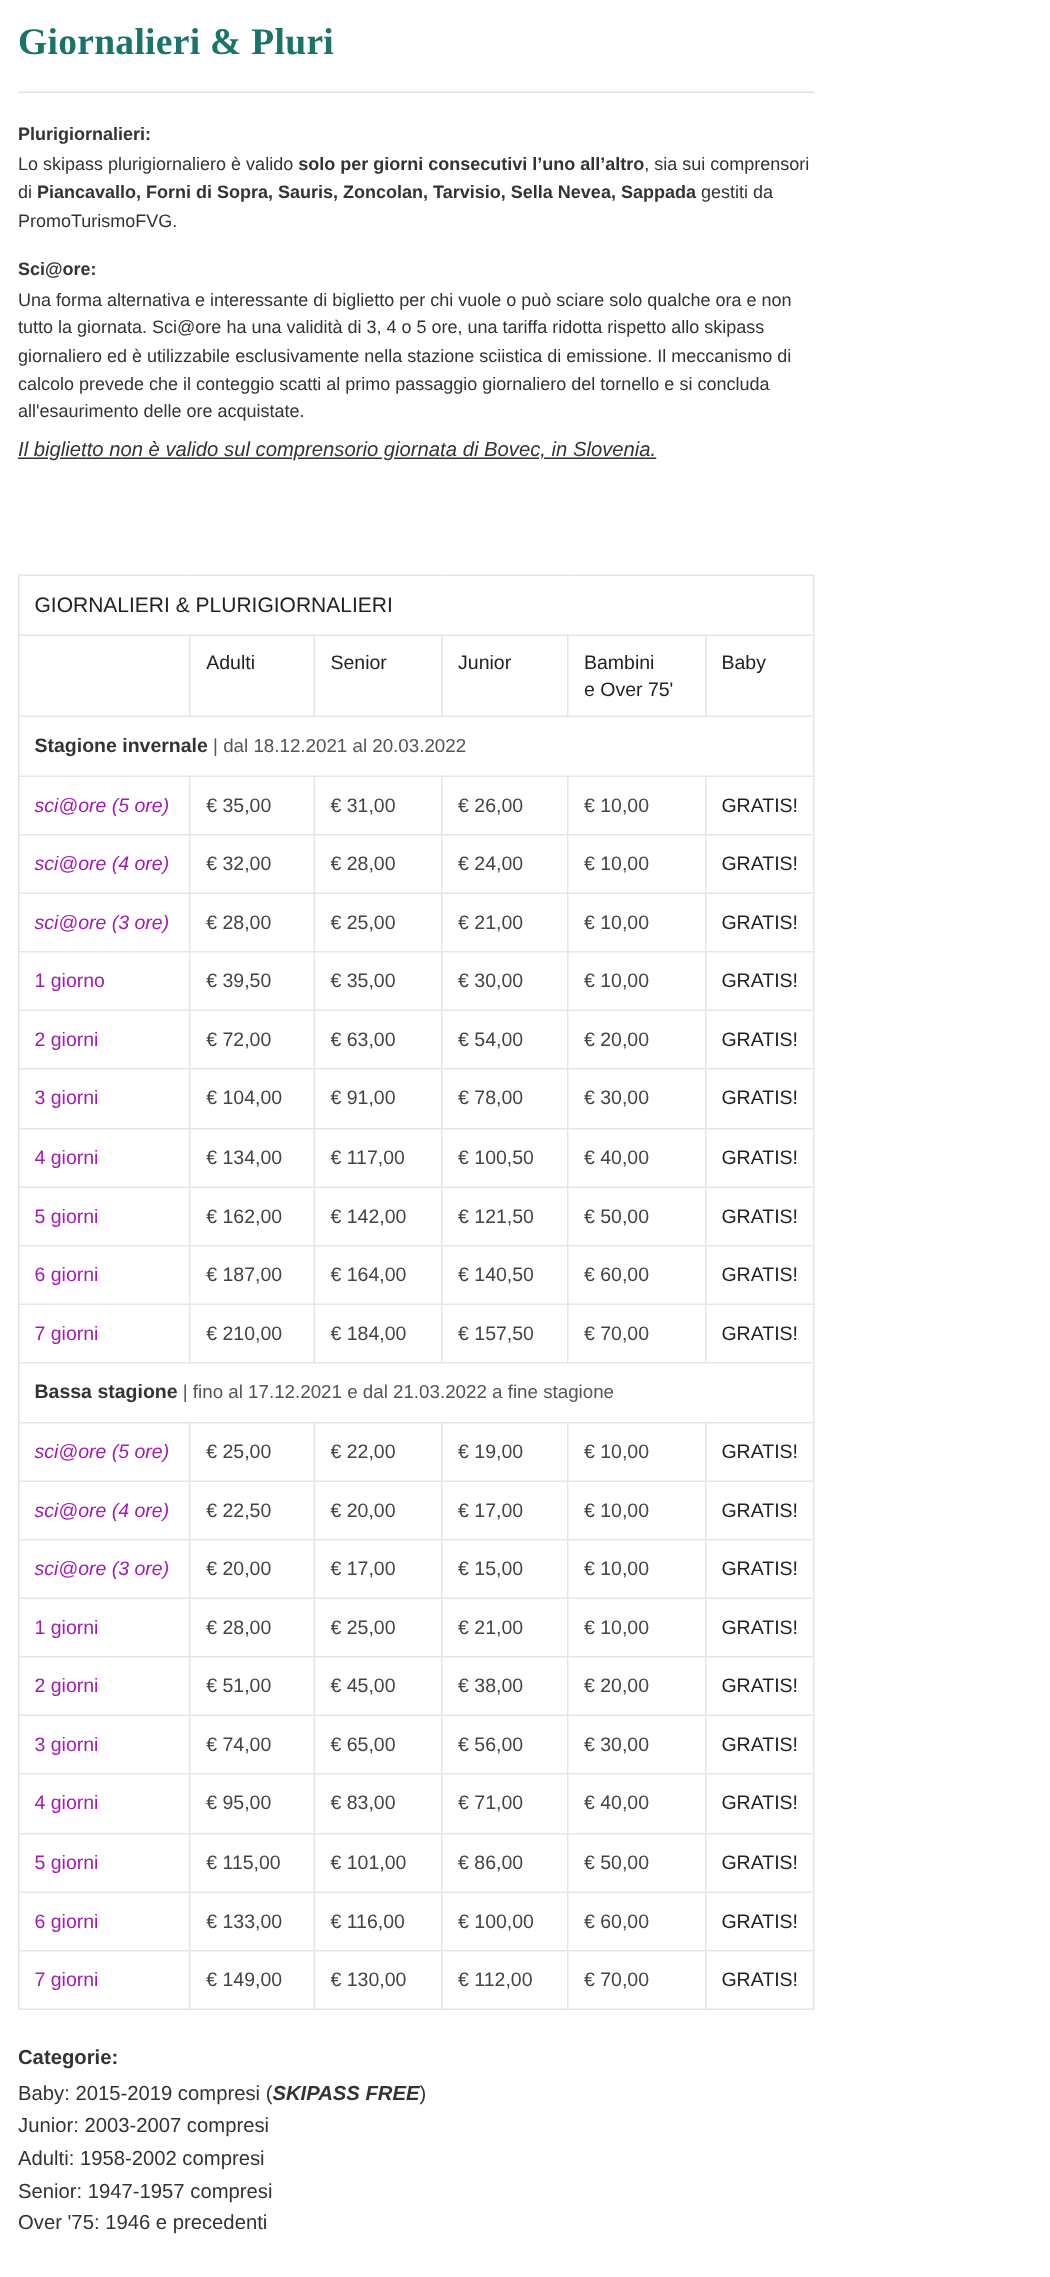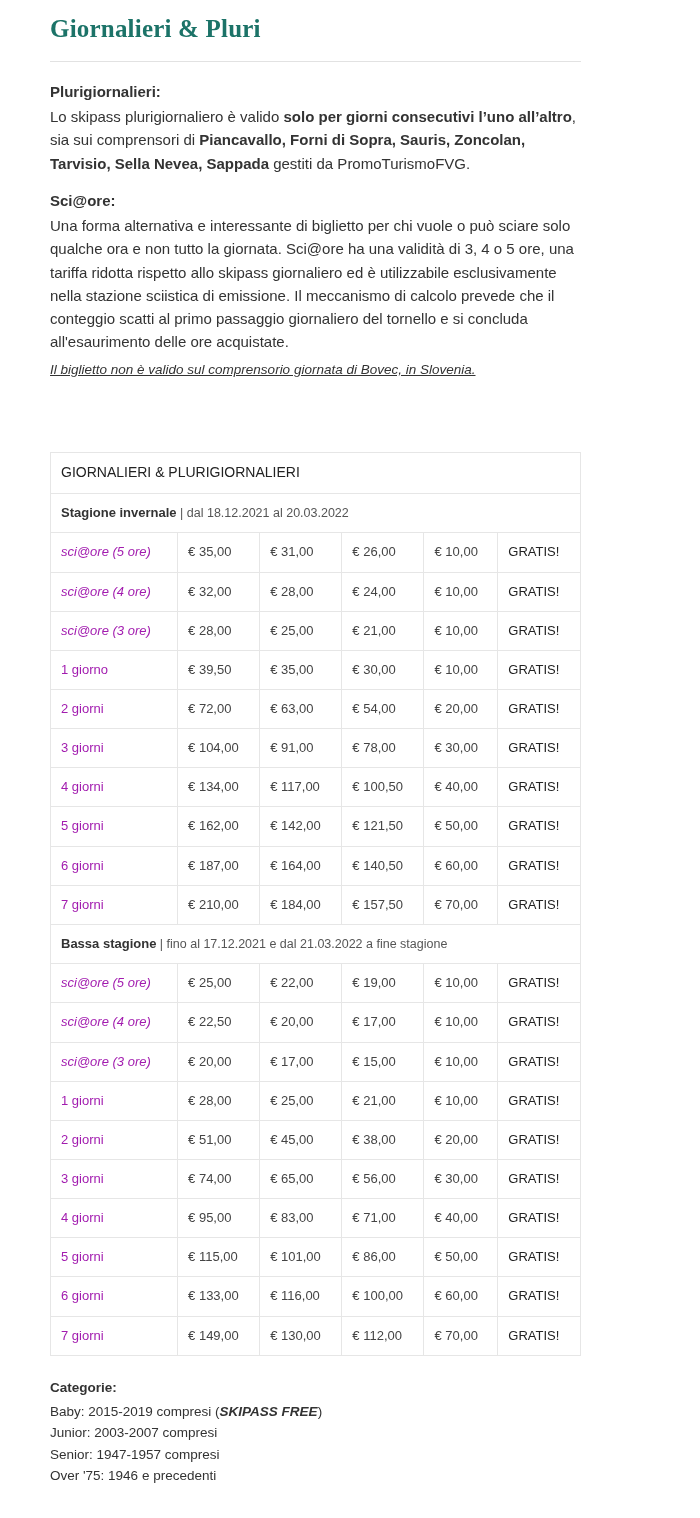--- a/index.html
+++ b/index.html
@@ -11,38 +11,37 @@
   body {
     width: 700px;
     font-family: "Liberation Sans", sans-serif;
     color: #333333;
     font-size: 13.5px;
     line-height: 1.55;
   }
   .page {
     width: 555px;
     padding: 0 12px 24px 12px;
-    margin-left: 38px;
   }
   h1.page-title {
     font-family: "Liberation Serif", serif;
     color: #1c7368;
     font-size: 25px;
     font-weight: bold;
     margin: 10px 0 12px 0;
     letter-spacing: 0.2px;
   }
   .title-rule {
     border: 0;
     border-top: 1px solid #e2e2e2;
     margin: 0 0 18px 0;
   }
   .intro p {
     margin: 0 0 4px 0;
-    font-size: 15px;
+    font-size: 12px;
     color: #333;
   }
   .intro .lead {
     font-weight: bold;
     margin: 0 0 2px 0;
   }
   .intro .block { margin-bottom: 14px; }
   .intro strong { font-weight: bold; }
   .note-underline {
     font-style: italic;
@@ -125,20 +124,31 @@
     </div>
   </div>
 
   <div class="spacer"></div>
 
   <table class="price-table">
     <tbody>
       <tr class="table-title">
         <td colspan="6">GIORNALIERI &amp; PLURIGIORNALIERI</td>
       </tr>
+      <tr class="head-row">
+        <td style="width:150px"></td>
+        <td style="width:100px">Adulti</td>
+        <td style="width:104px">Senior</td>
+        <td style="width:102px">Junior</td>
+        <td style="width:110px">
+          <div>Bambini</div>
+          <div>e Over 75'</div>
+        </td>
+        <td>Baby</td>
+      </tr>
     <tr class="season-row">
           <td colspan="6"><span class="season-name">Stagione invernale</span><span class="season-dates"> | dal 18.12.2021 al 20.03.2022</span></td>
         </tr>
         <tr>
           <td class="row-label italic">sci@ore (5 ore)</td>
           <td class="cell-price">€ 35,00</td>
           <td class="cell-price">€ 31,00</td>
           <td class="cell-price">€ 26,00</td>
           <td class="cell-price">€ 10,00</td>
           <td class="cell-free">GRATIS!</td>
@@ -299,18 +309,19 @@
           <td class="cell-free">GRATIS!</td>
         </tr>
       </tbody>
   </table>
 
   <div class="categories">
     <div class="cat-title">Categorie:</div>
     <div>
         <div class="cat-line"><span>Baby: 2015-2019 compresi (</span><em>SKIPASS FREE</em><span>)</span></div>
         <div class="cat-line"><span>Junior: 2003-2007 compresi</span></div>
+        <div class="cat-line"><span>Adulti: 1958-2002 compresi</span></div>
         <div class="cat-line"><span>Senior: 1947-1957 compresi</span></div>
         <div class="cat-line"><span>Over '75: 1946 e precedenti</span></div>
       </div>
   </div>
 
 </div>
 
 </body></html>

